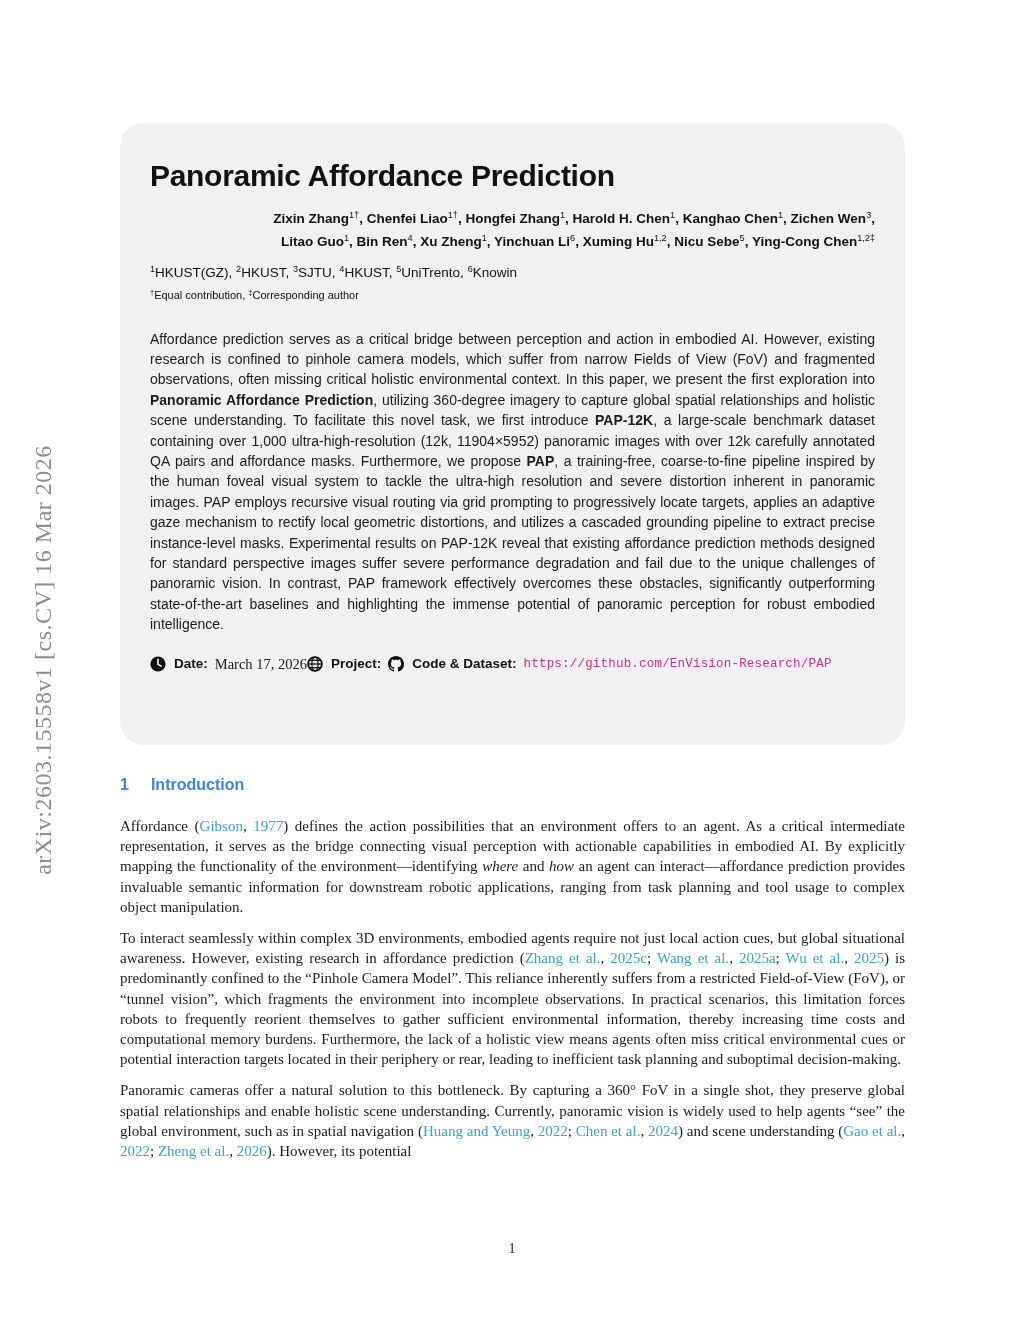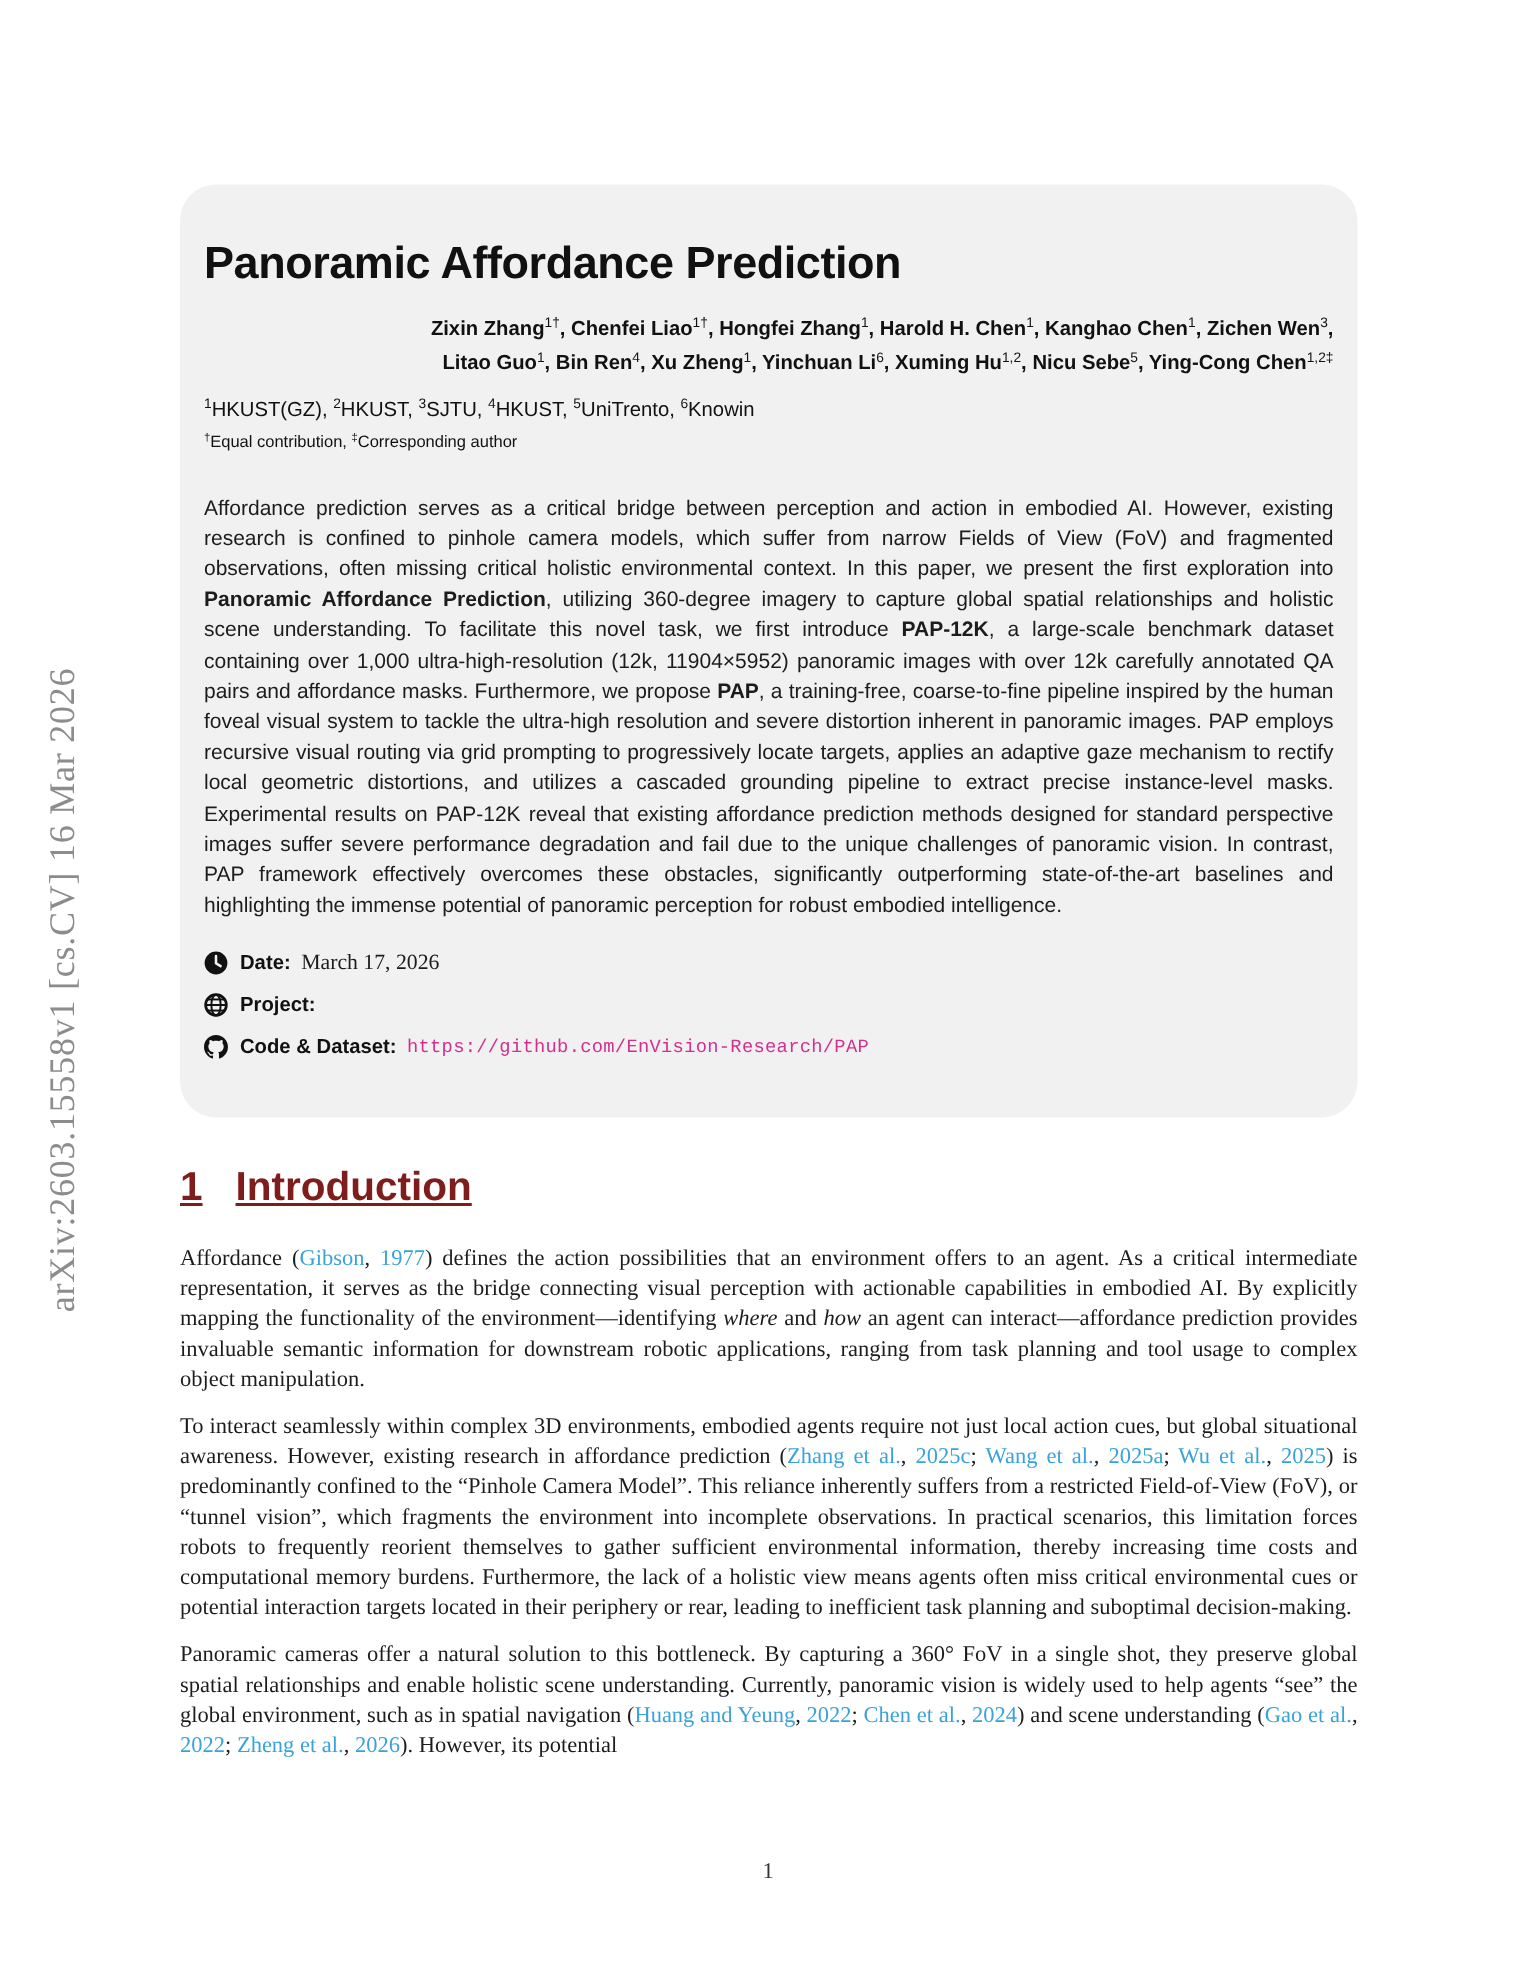--- a/index.html
+++ b/index.html
@@ -25,21 +25,21 @@
   }
 
   
   .card {
     position: absolute;
     left: 120px; top: 123px;
     width: 785px; height: 622px;
     background: #f1f1f2;
     border-radius: 24px;
     box-sizing: border-box;
-    padding: 28px 16px;
+    padding: 28px 30px;
     font-family: "Liberation Sans", sans-serif;
   }
   .paper-title {
     font-size: 30px;
     font-weight: bold;
     letter-spacing: -0.3px;
     color: #111;
     margin: 8px 0 14px 0;
     line-height: 1.15;
   }
@@ -74,22 +74,22 @@
     font-size: 14px;
     line-height: 20.4px;
     text-align: justify;
     color: #1c1c1c;
     margin-bottom: 20px;
   }
   .abstract .b { font-weight: bold; }
 
   .meta {
     display: flex;
-    flex-direction: column;
-    gap: 10px;
+    flex-direction: row;
+    gap: 0;
   }
   .meta-row {
     display: flex;
     align-items: center;
     font-size: 13.5px;
     line-height: 18px;
   }
   .meta-row .ic {
     width: 16px; height: 16px;
     margin-right: 8px;
@@ -107,25 +107,24 @@
   }
 
   
   .content {
     position: absolute;
     left: 120px; top: 776px;
     width: 785px;
   }
   .section-heading {
     font-family: "Liberation Sans", sans-serif;
-    font-size: 27px;
+    font-size: 16px;
     font-weight: bold;
-    color: #7f1d1d;
+    color: #3b82f6;
     margin: 0 0 22px 0;
-    text-decoration: underline;
   }
   .section-heading .num { margin-right: 22px; }
   .content p {
     font-size: 15px;
     line-height: 20.2px;
     text-align: justify;
     margin: 0 0 11px 0;
   }
   .cite { color: #3aa2d9; }
   .i { font-style: italic; }

